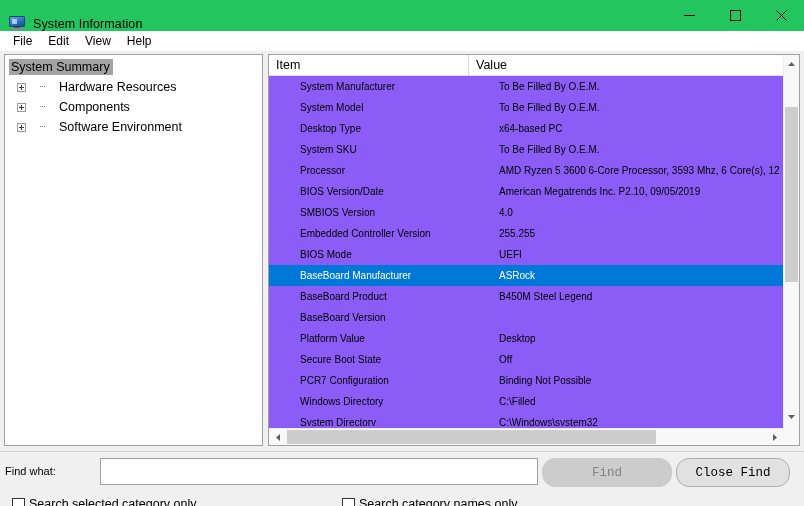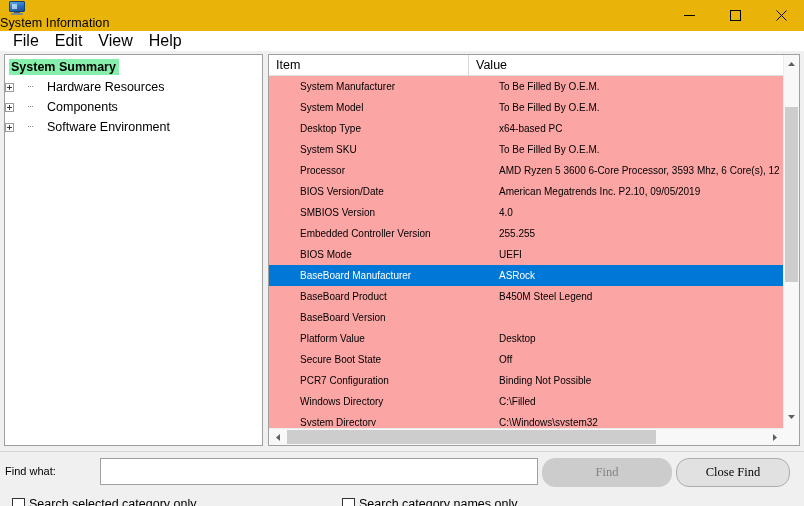--- a/index.html
+++ b/index.html
@@ -16,24 +16,23 @@
     overflow: hidden;
     position: relative;
     -webkit-font-smoothing: antialiased;
   }
 
   
   .titlebar {
     position: absolute;
     left: 0; top: 0;
     width: 804px; height: 31px;
-    background: #eab308;
-    display: flex;
-    align-items: flex-start;
-    flex-direction: column;
+    background: #22c55e;
+    display: flex;
+    align-items: flex-end;
   }
   .app-icon {
     width: 16px; height: 16px;
     margin-left: 9px;
     margin-right: 8px;
     position: relative;
     flex: 0 0 auto;
   }
   .app-icon .screen {
     position: absolute;
@@ -90,21 +89,21 @@
     position: absolute;
     left: 0; top: 31px;
     width: 804px; height: 20px;
     background: #ffffff;
     display: flex;
     align-items: center;
     padding-left: 5px;
     box-sizing: border-box;
   }
   .menu-item {
-    font-size: 16px;
+    font-size: 12px;
     padding: 2px 8px;
     color: #000;
   }
 
   
   .client {
     position: absolute;
     left: 0; top: 51px;
     width: 804px; height: 455px;
     background: #f0f0f0;
@@ -123,25 +122,24 @@
   }
   .tree-row {
     height: 20px;
     display: flex;
     align-items: center;
     font-size: 12.5px;
     padding-left: 4px;
     white-space: nowrap;
   }
   .tree-row.root .tree-label {
-    background: #86efac;
+    background: #a3a3a3;
     padding: 1px 3px 1px 2px;
-    font-weight: bold;
-  }
-  .tree-row.child { padding-left: 0; gap: 12px; }
+  }
+  .tree-row.child { padding-left: 12px; gap: 12px; }
   .expander {
     width: 9px; height: 9px;
     border: 1px solid #9a9a9a;
     background: #fff;
     box-sizing: border-box;
     position: relative;
     margin-right: 2px;
     flex: 0 0 auto;
   }
   .expander::before {
@@ -164,21 +162,21 @@
     margin-right: 2px;
     flex: 0 0 auto;
   }
   .tree-label { font-size: 12.5px; }
 
   
   .list-panel {
     position: absolute;
     left: 268px; top: 3px;
     width: 532px; height: 392px;
-    background: #fca5a5;
+    background: #8b5cf6;
     border: 1px solid #a0a0a0;
     box-sizing: border-box;
     overflow: hidden;
   }
   .list-header {
     position: absolute;
     left: 0; top: 0;
     width: 530px; height: 21px;
     background: #ffffff;
     border-bottom: 1px solid #e0e0e0;
@@ -305,21 +303,21 @@
     font-size: 12.5px;
     padding: 0 5px;
     color: #000;
     outline: none;
   }
   .btn {
     position: absolute;
     top: 6px;
     height: 29px;
     box-sizing: border-box;
-    font-family: Liberation Serif, serif;
+    font-family: Liberation Mono, monospace;
     font-size: 12.5px;
     display: flex;
     align-items: center;
     justify-content: center;
     border-radius: 13px;
   }
   .btn.find {
     left: 542px;
     width: 130px;
     background: #cccccc;

